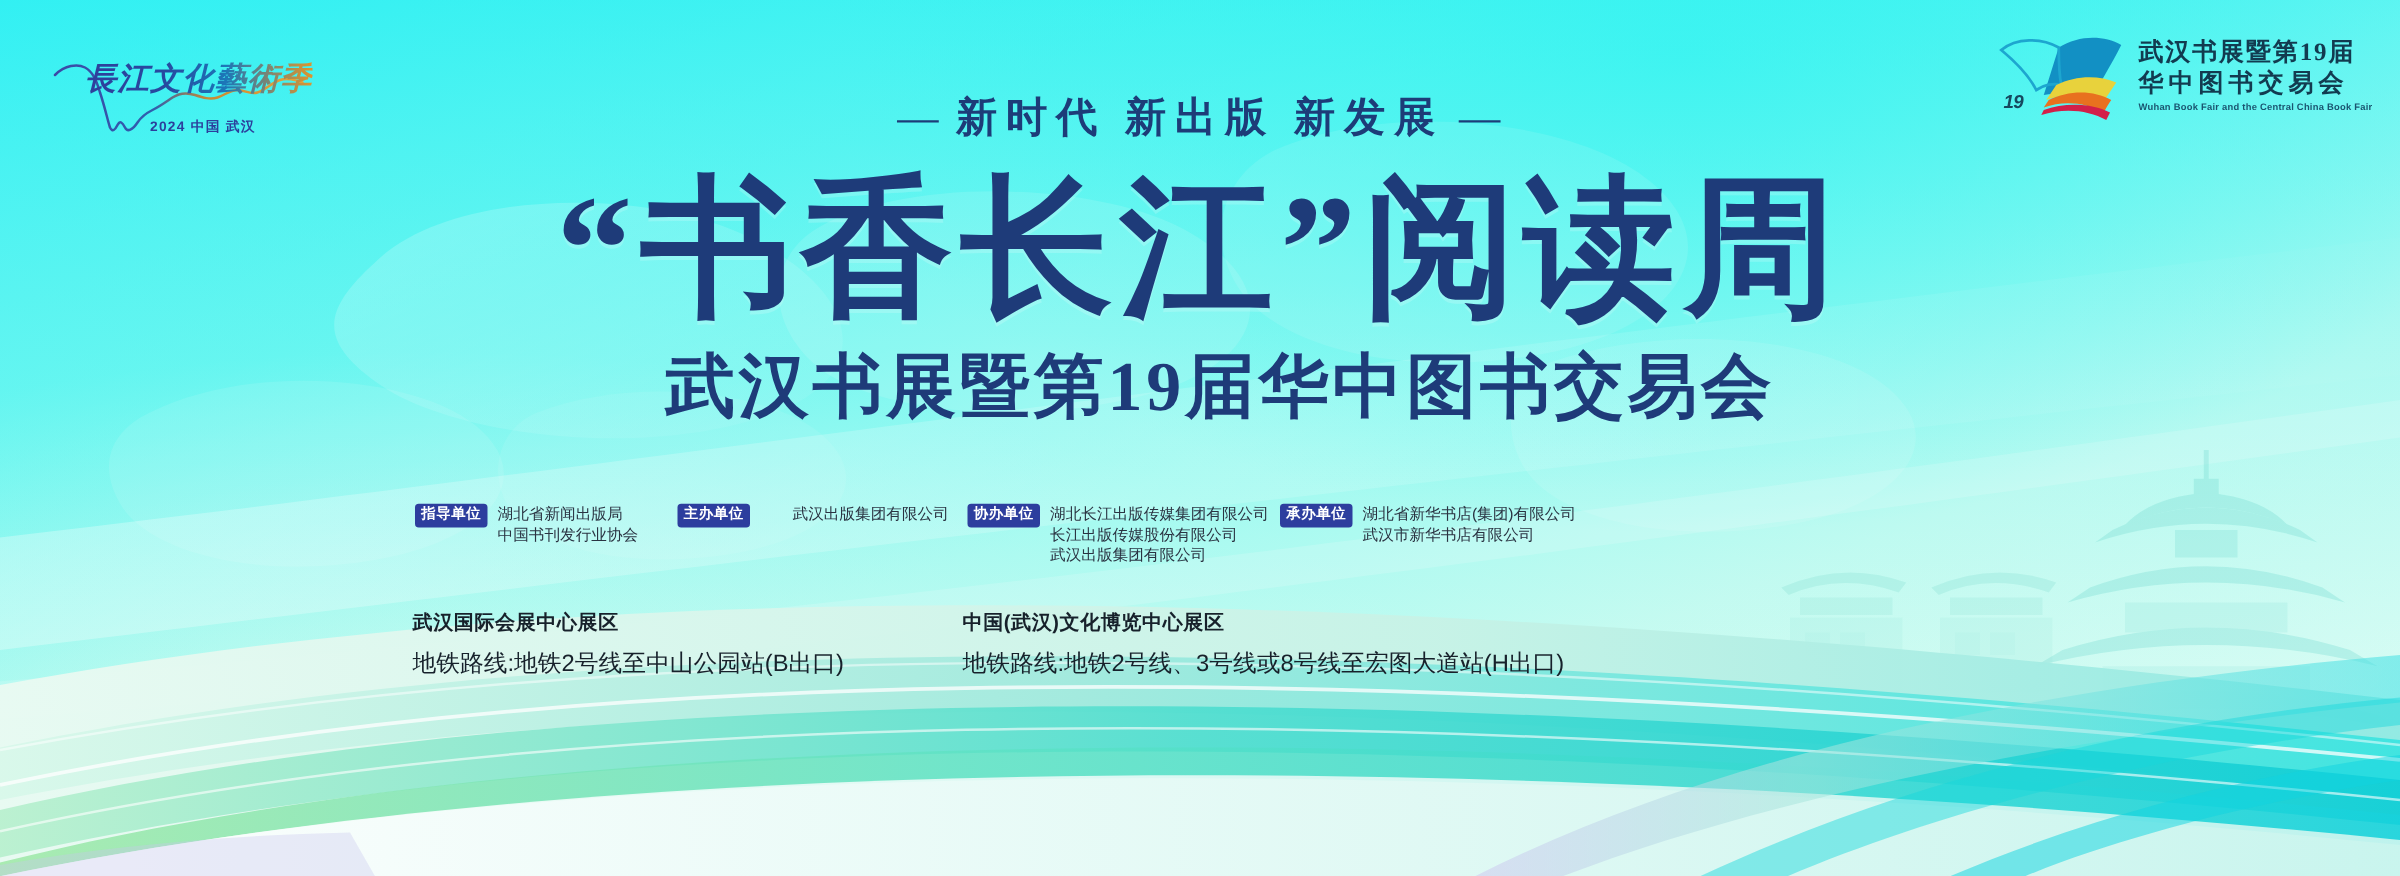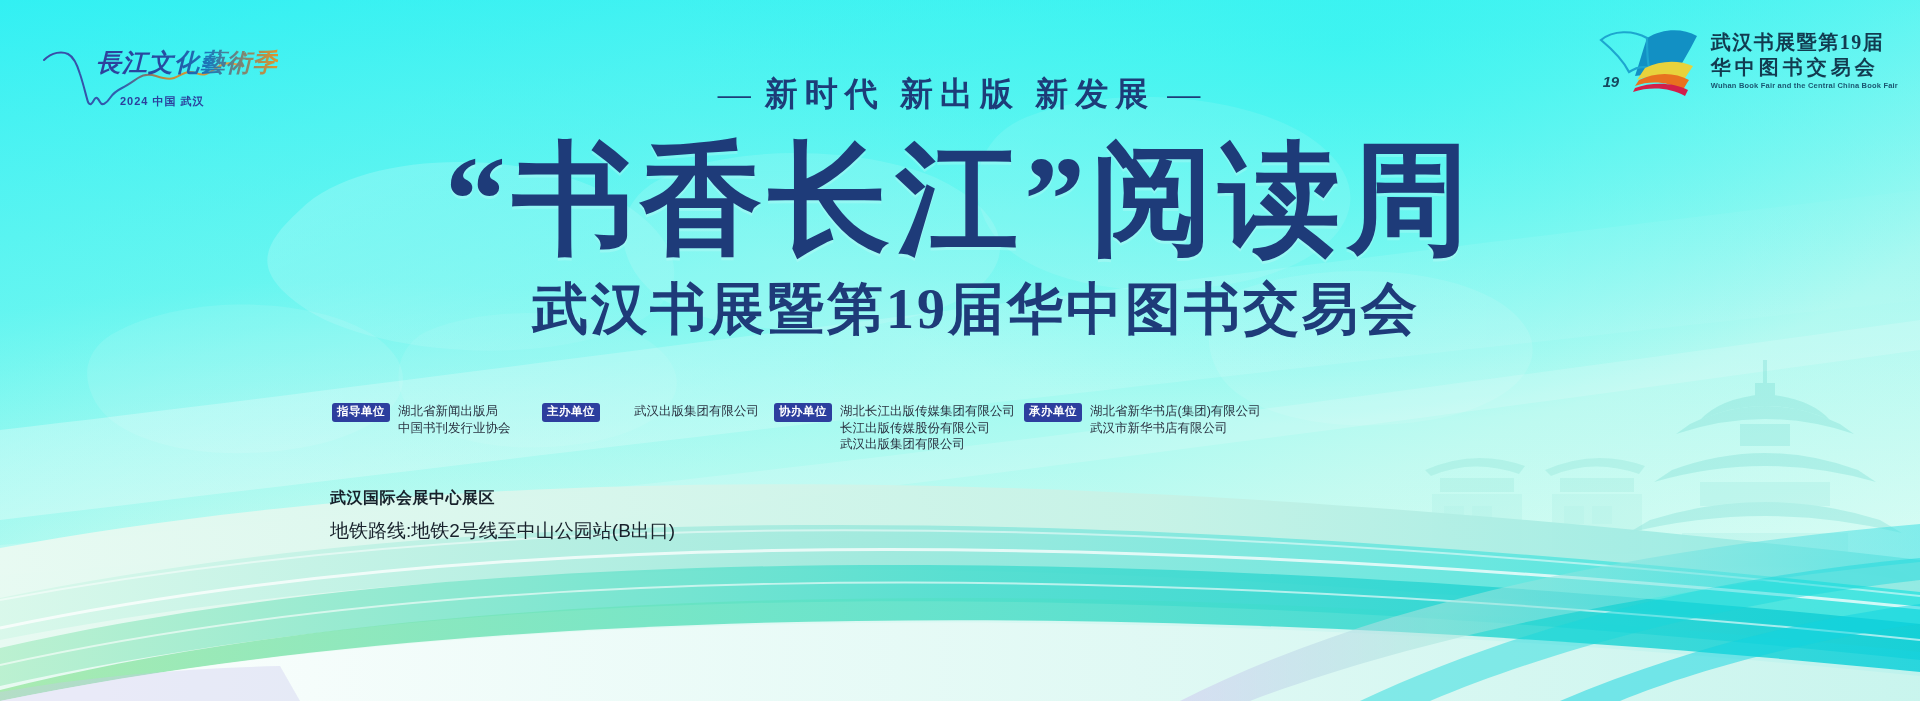--- a/index.html
+++ b/index.html
@@ -63,21 +63,21 @@
   
   .venue{position:absolute;color:#17212b;}
   .venue .v-name{font-size:16px;font-weight:700;letter-spacing:.5px;white-space:nowrap;}
   .venue .v-route{font-size:19px;font-weight:400;margin-top:9px;letter-spacing:0;white-space:nowrap;}
   #venue-1{top:488px;left:330px;}
   #venue-2{top:488px;left:770px;}
 
   
   #logo-left{position:absolute;top:18px;left:22px;width:240px;height:110px;}
   #logo-left .calli{
-    position:absolute;top:28px;left:74px;
+    position:absolute;top:28px;left:46px;
     font-family:"Liberation Serif","DejaVu Serif",serif;
     font-size:25px;font-weight:700;font-style:italic;letter-spacing:1px;
     color:#2b3f9b;white-space:nowrap;
     background:linear-gradient(90deg,#2f3f9c 0%,#27499f 35%,#1c77b8 62%,#e0952c 100%);
     -webkit-background-clip:text;background-clip:text;color:transparent;
   }
   #logo-left .year{
     position:absolute;top:76px;left:98px;font-size:11px;font-weight:700;
     color:#2c3f9c;letter-spacing:1px;white-space:nowrap;
   }
@@ -314,14 +314,18 @@
         <div>湖北省新华书店(集团)有限公司</div>
         <div>武汉市新华书店有限公司</div>
       </span>
     </div>
   </div>
 
   <div class="venue" id="venue-1">
     <div class="v-name">武汉国际会展中心展区</div>
     <div class="v-route">地铁路线:地铁2号线至中山公园站(B出口)</div>
   </div>
+  <div class="venue" id="venue-2">
+    <div class="v-name">中国(武汉)文化博览中心展区</div>
+    <div class="v-route">地铁路线:地铁2号线、3号线或8号线至宏图大道站(H出口)</div>
+  </div>
 
 </div>
 
 </body></html>

